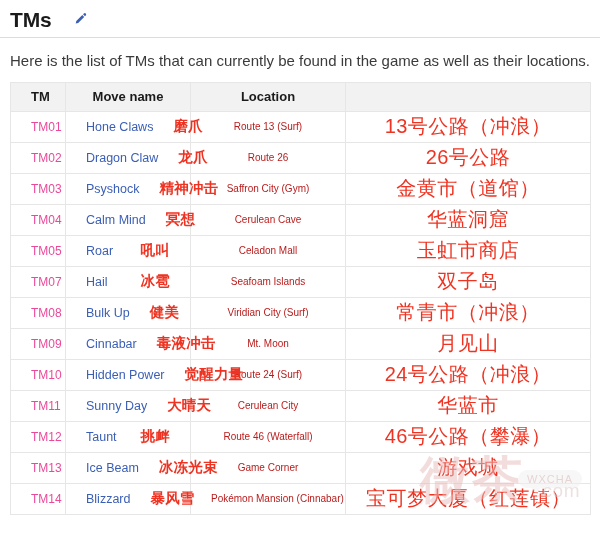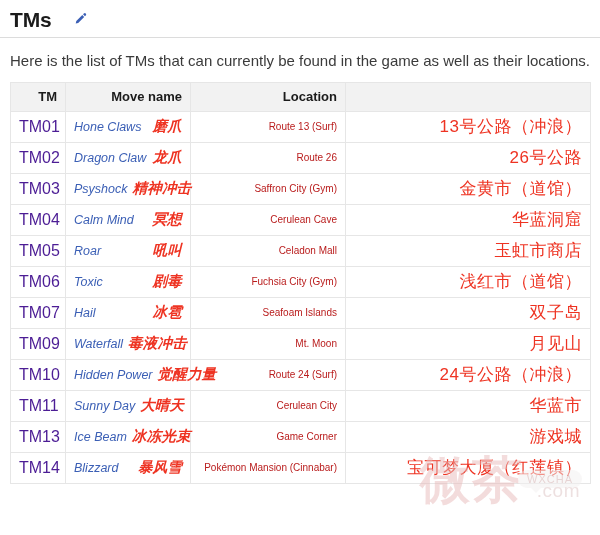--- a/index.html
+++ b/index.html
@@ -60,54 +60,53 @@
     border-collapse: collapse;
     width: 580px;
     table-layout: fixed;
     background: #fff;
     border: 1px solid #dedede;
     font-size: 13px;
   }
   table.tm-table th,
   table.tm-table td {
     border: 1px solid #e6e6e6;
-    padding: 0 8px;
+    padding: 0 20px;
     height: 30px;
-    text-align: right;
+    text-align: center;
     vertical-align: middle;
     overflow: visible;
     white-space: nowrap;
   }
   table.tm-table thead th {
     background: #f2f2f2;
     font-weight: bold;
     font-size: 13px;
     color: #1b1b1b;
     height: 28px;
   }
   col.c-tm      { width: 55px; }
   col.c-move    { width: 125px; }
   col.c-loc     { width: 155px; }
   col.c-zh      { width: 245px; }
 
   td.tm-id {
-    color: #4c1d95;
-    font-size: 16px;
+    color: #ec4899;
+    font-size: 12px;
   }
   td.move-cell {
     position: relative;
     padding-right: 2px;
   }
   .move-inner {
     display: flex;
     align-items: center;
     justify-content: space-between;
     width: 100%;
-    gap: 5px;
-    font-style: italic;
+    gap: 20px;
   }
   .move-en {
     color: #3b5fb5;
     font-size: 12.5px;
     cursor: pointer;
     white-space: nowrap;
   }
   .move-zh {
     color: #ee3322;
     font-size: 14.5px;
@@ -116,21 +115,21 @@
     letter-spacing: 0.2px;
     flex: 0 0 auto;
   }
   td.loc-cell {
     color: #b91c1c;
     font-size: 10px;
     overflow: visible;
   }
   td.zh-cell {
     color: #ee3322;
-    font-size: 17px;
+    font-size: 20px;
     letter-spacing: 0.5px;
     padding-left: 28px;
   }
 
   
   .watermark {
     position: absolute;
     right: 10px;
     bottom: 14px;
     width: 170px;
@@ -264,46 +263,46 @@
           <td class="move-cell">
             <div class="move-inner">
               <span class="move-en">Roar</span>
               <span class="move-zh">吼叫</span>
             </div>
           </td>
           <td class="loc-cell">Celadon Mall</td>
           <td class="zh-cell">玉虹市商店</td>
         </tr>
         <tr>
-          <td class="tm-id">TM06</td>
-          <td class="move-cell">
-            <div class="move-inner">
-              <span class="move-en">Toxic</span>
-              <span class="move-zh">剧毒</span>
-            </div>
-          </td>
-          <td class="loc-cell">Fuchsia City (Gym)</td>
-          <td class="zh-cell">浅红市（道馆）</td>
-        </tr>
-        <tr>
           <td class="tm-id">TM07</td>
           <td class="move-cell">
             <div class="move-inner">
               <span class="move-en">Hail</span>
               <span class="move-zh">冰雹</span>
             </div>
           </td>
           <td class="loc-cell">Seafoam Islands</td>
           <td class="zh-cell">双子岛</td>
         </tr>
         <tr>
+          <td class="tm-id">TM08</td>
+          <td class="move-cell">
+            <div class="move-inner">
+              <span class="move-en">Bulk Up</span>
+              <span class="move-zh">健美</span>
+            </div>
+          </td>
+          <td class="loc-cell">Viridian City (Surf)</td>
+          <td class="zh-cell">常青市（冲浪）</td>
+        </tr>
+        <tr>
           <td class="tm-id">TM09</td>
           <td class="move-cell">
             <div class="move-inner">
-              <span class="move-en">Waterfall</span>
+              <span class="move-en">Cinnabar</span>
               <span class="move-zh">毒液冲击</span>
             </div>
           </td>
           <td class="loc-cell">Mt. Moon</td>
           <td class="zh-cell">月见山</td>
         </tr>
         <tr>
           <td class="tm-id">TM10</td>
           <td class="move-cell">
             <div class="move-inner">
@@ -317,20 +316,31 @@
         <tr>
           <td class="tm-id">TM11</td>
           <td class="move-cell">
             <div class="move-inner">
               <span class="move-en">Sunny Day</span>
               <span class="move-zh">大晴天</span>
             </div>
           </td>
           <td class="loc-cell">Cerulean City</td>
           <td class="zh-cell">华蓝市</td>
+        </tr>
+        <tr>
+          <td class="tm-id">TM12</td>
+          <td class="move-cell">
+            <div class="move-inner">
+              <span class="move-en">Taunt</span>
+              <span class="move-zh">挑衅</span>
+            </div>
+          </td>
+          <td class="loc-cell">Route 46 (Waterfall)</td>
+          <td class="zh-cell">46号公路（攀瀑）</td>
         </tr>
         <tr>
           <td class="tm-id">TM13</td>
           <td class="move-cell">
             <div class="move-inner">
               <span class="move-en">Ice Beam</span>
               <span class="move-zh">冰冻光束</span>
             </div>
           </td>
           <td class="loc-cell">Game Corner</td>

